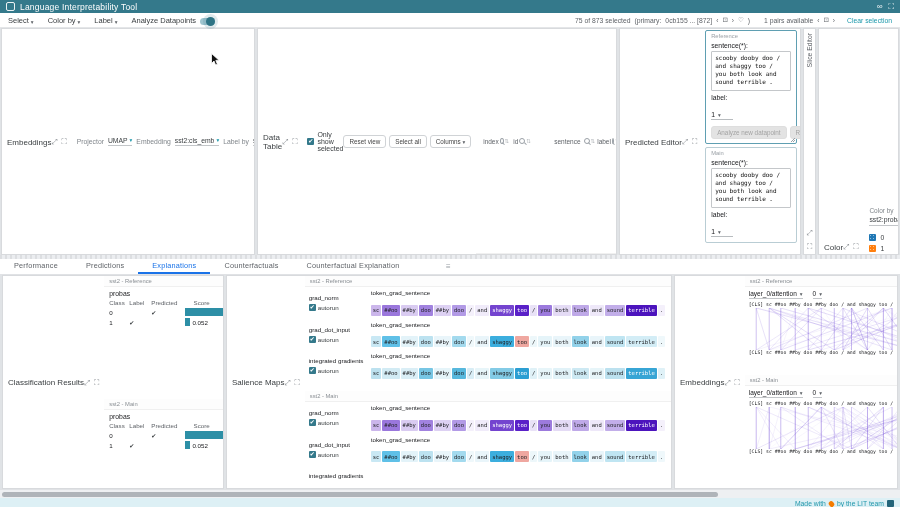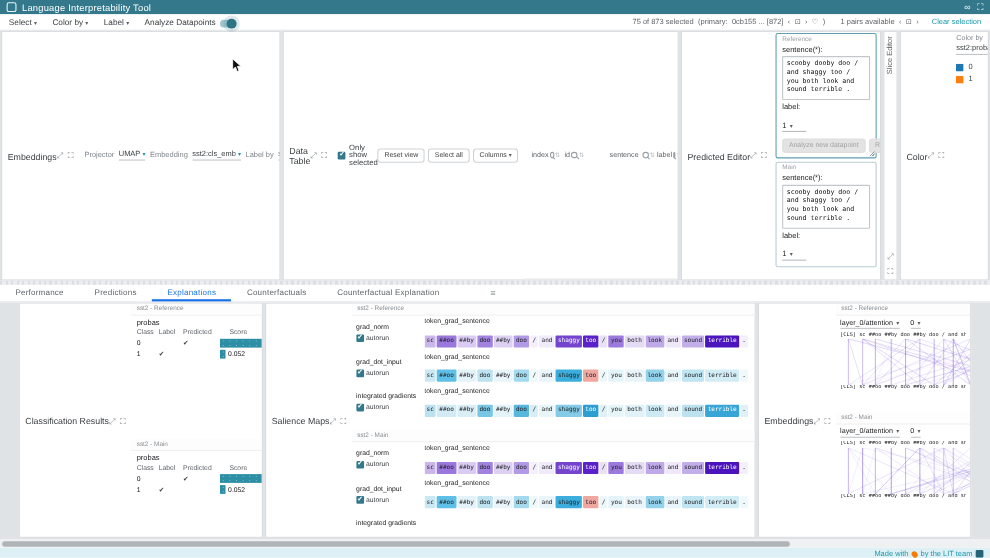--- a/index.html
+++ b/index.html
@@ -57,32 +57,32 @@
   .flabel{font-size:6.8px;color:#202124;margin:3px 0 2px 0;}
   .textarea{border:1px solid #c4c7ca;border-radius:1px;font-family:"DejaVu Sans Mono",monospace;font-size:6px;line-height:8px;
             padding:2px 3px;height:34px;color:#111;position:relative;overflow:hidden;}
   .grip{position:absolute;right:1px;bottom:1px;width:5px;height:5px;
         background:linear-gradient(135deg,transparent 55%,#9aa0a6 55%,#9aa0a6 65%,transparent 65%,transparent 75%,#9aa0a6 75%,#9aa0a6 85%,transparent 85%);}
   .labelsel{font-size:6.8px;color:#202124;border-bottom:1px solid #b8bcbf;display:inline-flex;gap:3px;align-items:center;width:22px;padding-bottom:1px;}
   .dpebtns{display:flex;gap:3px;margin-top:5px;}
   .slice{width:13px;align-items:center;justify-content:space-between;display:flex;flex-direction:column;padding:2px 0;}
   .slicetext{writing-mode:vertical-rl;transform:rotate(180deg);font-size:6.8px;color:#5f6368;margin-top:2px;}
   .sliceicons{display:flex;flex-direction:column;gap:4px;color:#8a8f94;font-size:7.5px;align-items:center;}
-  .colorp{flex:1;}
+  .colorp{flex:1;align-items:flex-end;}
   .colorbody{padding:2px 6px;font-size:6.5px;color:#80868b;}
   .colorval{margin-top:2px;font-size:6.8px;color:#3c4043;border-bottom:1px solid #c3c6c9;display:flex;justify-content:space-between;align-items:center;padding-bottom:2px;width:70px;}
   .legend{margin-top:8px;display:flex;flex-direction:column;gap:4px;}
   .legitem{display:flex;align-items:center;gap:4px;font-size:6.8px;color:#3c4043;}
   .legswatch{width:7px;height:7px;border-radius:1px;background-image:radial-gradient(rgba(255,255,255,.5) 18%,transparent 19%);background-size:3px 3px;}
   .splitband{height:4px;background:repeating-linear-gradient(90deg,#dcdee1 0 2px,#ebedf0 2px 5px);}
   .tabbar{height:15px;background:#fff;border-bottom:1px solid #e0e2e5;display:flex;align-items:stretch;position:relative;}
   .tab{display:flex;align-items:center;padding:0 14px;font-size:7.3px;color:#5f6368;letter-spacing:.2px;border-bottom:2px solid transparent;box-sizing:border-box;}
   .tab.active{color:#1a73e8;border-bottom-color:#1a73e8;}
   .draghandle{position:absolute;left:446px;top:3px;color:#9aa0a6;font-size:8px;}
-  .bottompanels{height:214px;background:#e0e3e6;display:flex;gap:2px;padding:0 17px;box-sizing:border-box;}
+  .bottompanels{height:214px;background:#e0e3e6;display:flex;gap:2px;padding:0 2px;box-sizing:border-box;}
   .modelstrip{font-size:5.8px;color:#8a8f94;padding:2px 5px;border-bottom:1px solid #f0f0f0;background:#fdfdfd;}
   .clsp{width:222px;}
   .clsbody{flex:1;overflow:hidden;display:flex;flex-direction:column;}
   .clscontent{padding:2px 5px;}
   .probas-label{font-size:6.8px;color:#202124;margin:1px 0 2px 0;}
   .clshead,.clsrow{display:flex;align-items:center;font-size:6.2px;}
   .clshead{color:#5f6368;margin-bottom:2px;}
   .c-class{width:20px;flex:none;}
   .c-label{width:22px;flex:none;}
   .c-pred{width:34px;flex:none;}

